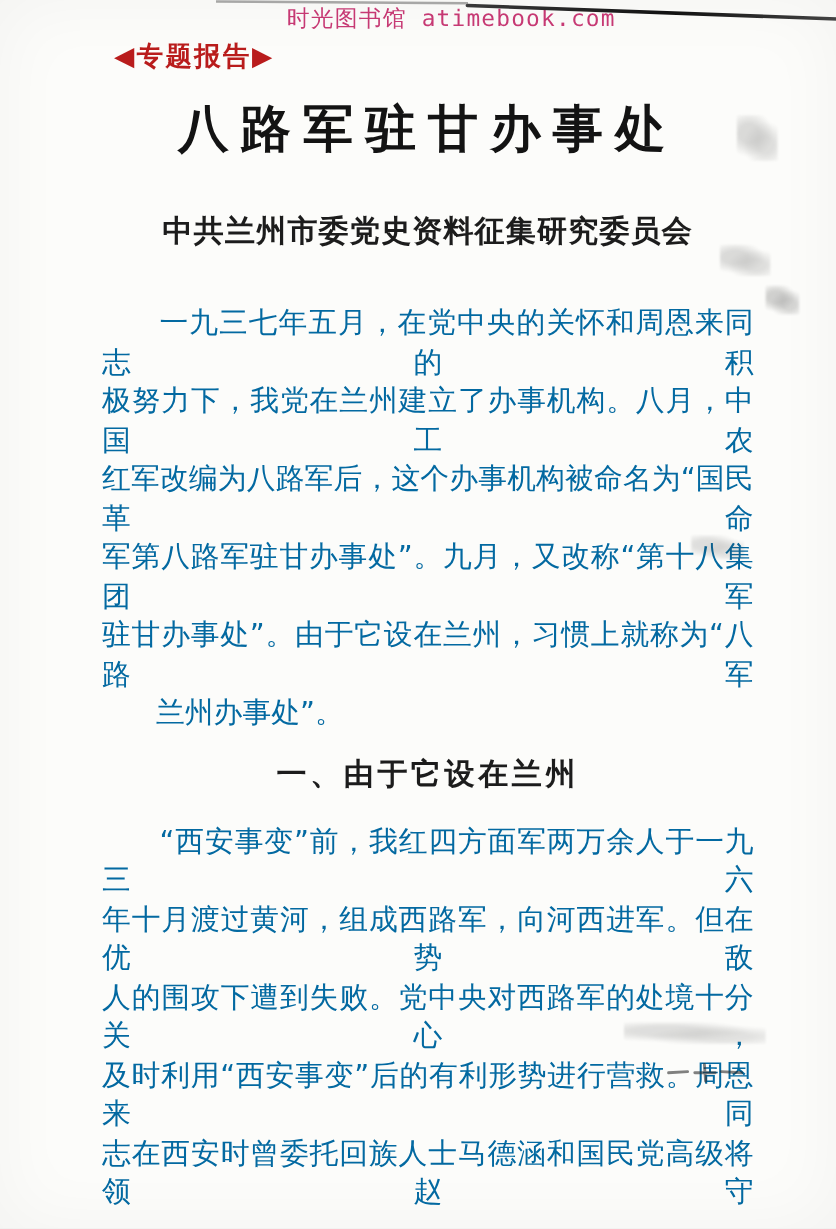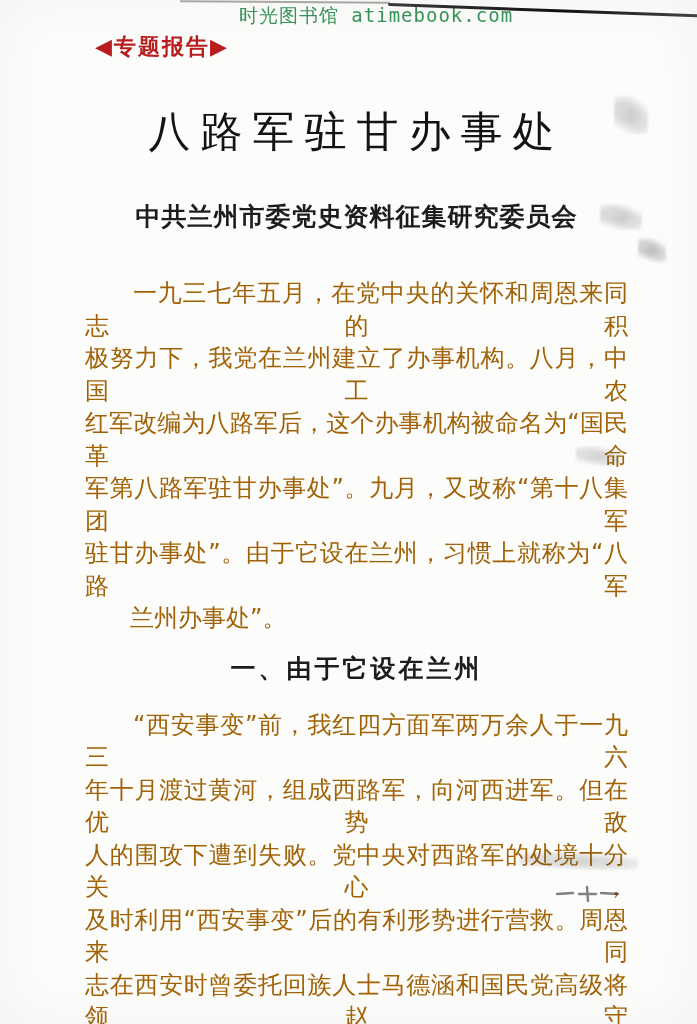--- a/index.html
+++ b/index.html
@@ -39,41 +39,41 @@
   .report-tag {
     position: absolute; top: 32px; left: 95px;
     font-size: 22px; font-weight: bold; letter-spacing: 2px;
     color: #b91c1c;
   }
   
   .content {
     position: absolute; left: 85px; top: 0; width: 543px;
   }
   .title {
-    margin-top: 104px;
+    margin-top: 80px;
     text-align: center;
-    font-size: 42px; font-weight: normal;
+    font-size: 42px; font-weight: bold;
     letter-spacing: 10px;
     white-space: nowrap;
     color: #131313;
   }
   .byline {
     margin-top: 40px;
     text-align: center;
     font-size: 25px; font-weight: 600;
     letter-spacing: 1px;
     white-space: nowrap;
   }
   .para { margin: 0; }
   .para-1 { margin-top: 44px; }
   .para-2 { margin-top: 24px; }
   .textline {
     font-size: 24px; line-height: 32.5px;
     text-align: justify; text-align-last: justify;
-    color: #a16207;
+    color: #0369a1;
   }
   .textline.first { text-indent: 2em; }
   .textline.last { text-align-last: left; margin-left: 45px; }
   .section-heading {
     margin-top: 17px;
     text-align: center;
     font-size: 25px; font-weight: bold;
     letter-spacing: 3px;
   }
   
@@ -91,21 +91,21 @@
   .blot-4 { top: 446px; left: 576px; width: 44px; height: 20px; opacity: 0.3; }
   .blot-5 { top: 852px; left: 520px; width: 118px; height: 18px; opacity: 0.3; }
   
   .page-smudge { position: absolute; top: 885px; left: 556px; opacity: 0.8; }
 </style>
 </head>
 <body>
 
 <div class="page">
 
-  <div class="watermark" style="color:#15803d">时光图书馆 atimebook.com</div>
+  <div class="watermark" style="color:#be185d">时光图书馆 atimebook.com</div>
 
   <div class="scan-line-a"></div>
   <div class="scan-line-b"></div>
 
   <div class="report-tag">◀专题报告▶</div>
 
   <div class="content">
 
     <div class="title">八路军驻甘办事处</div>
 

